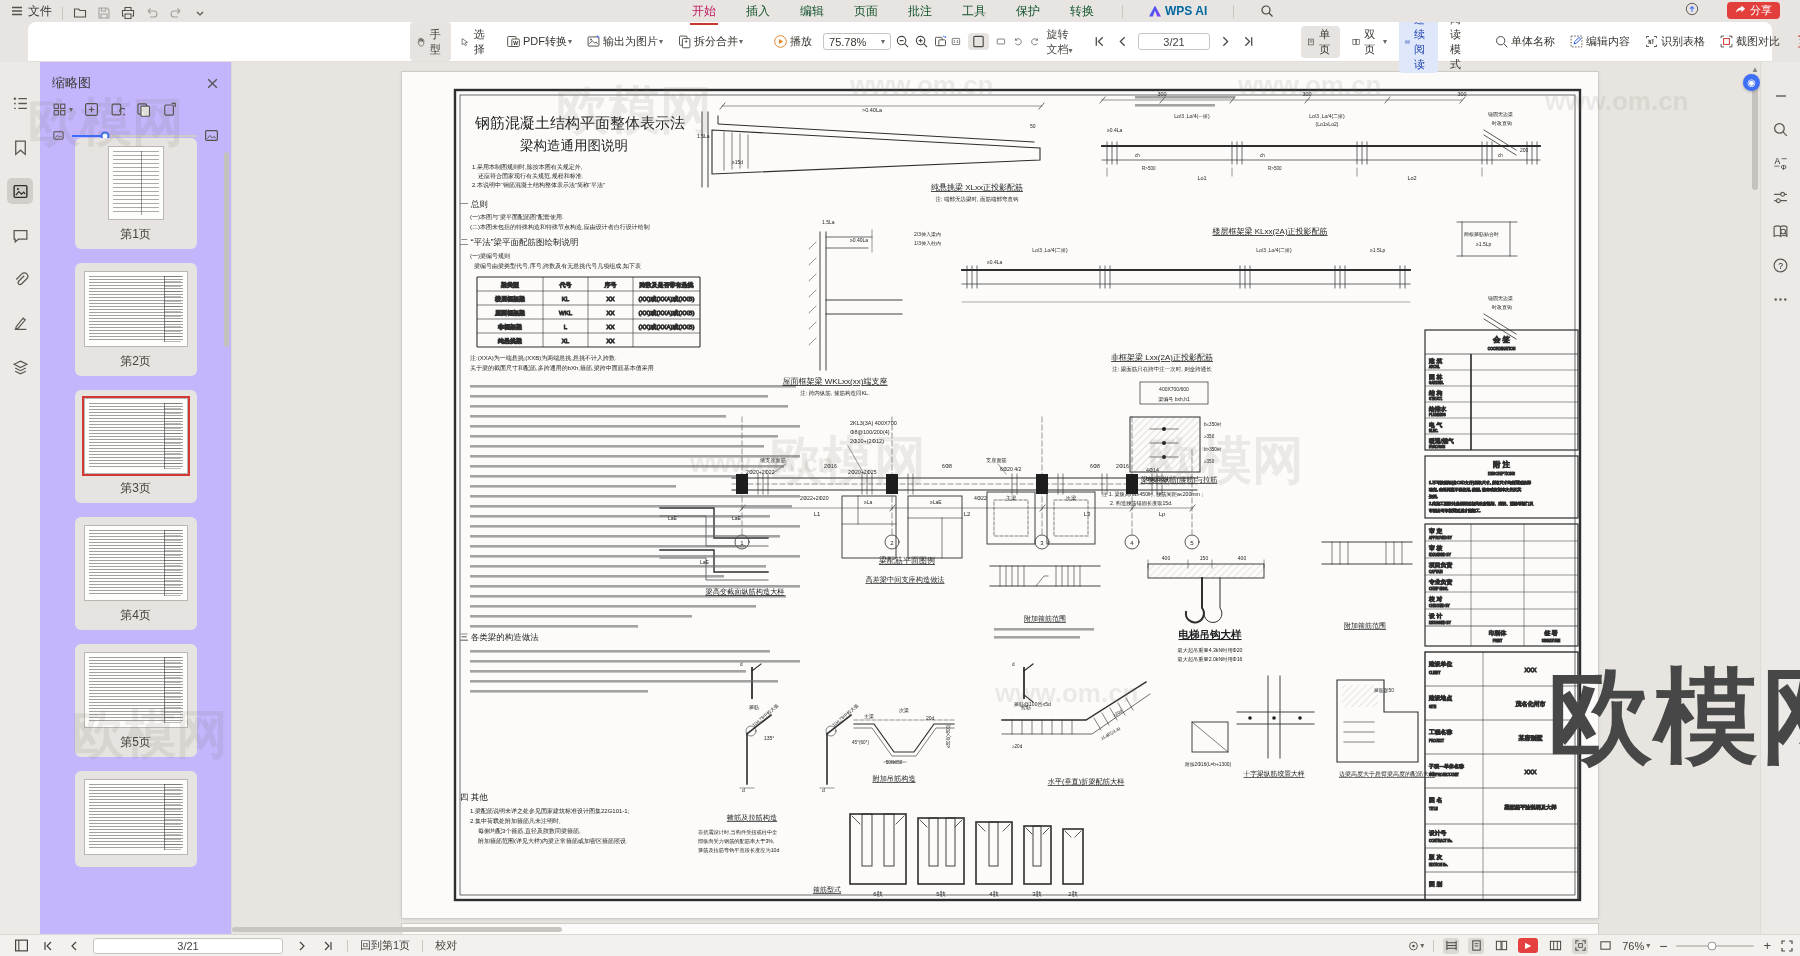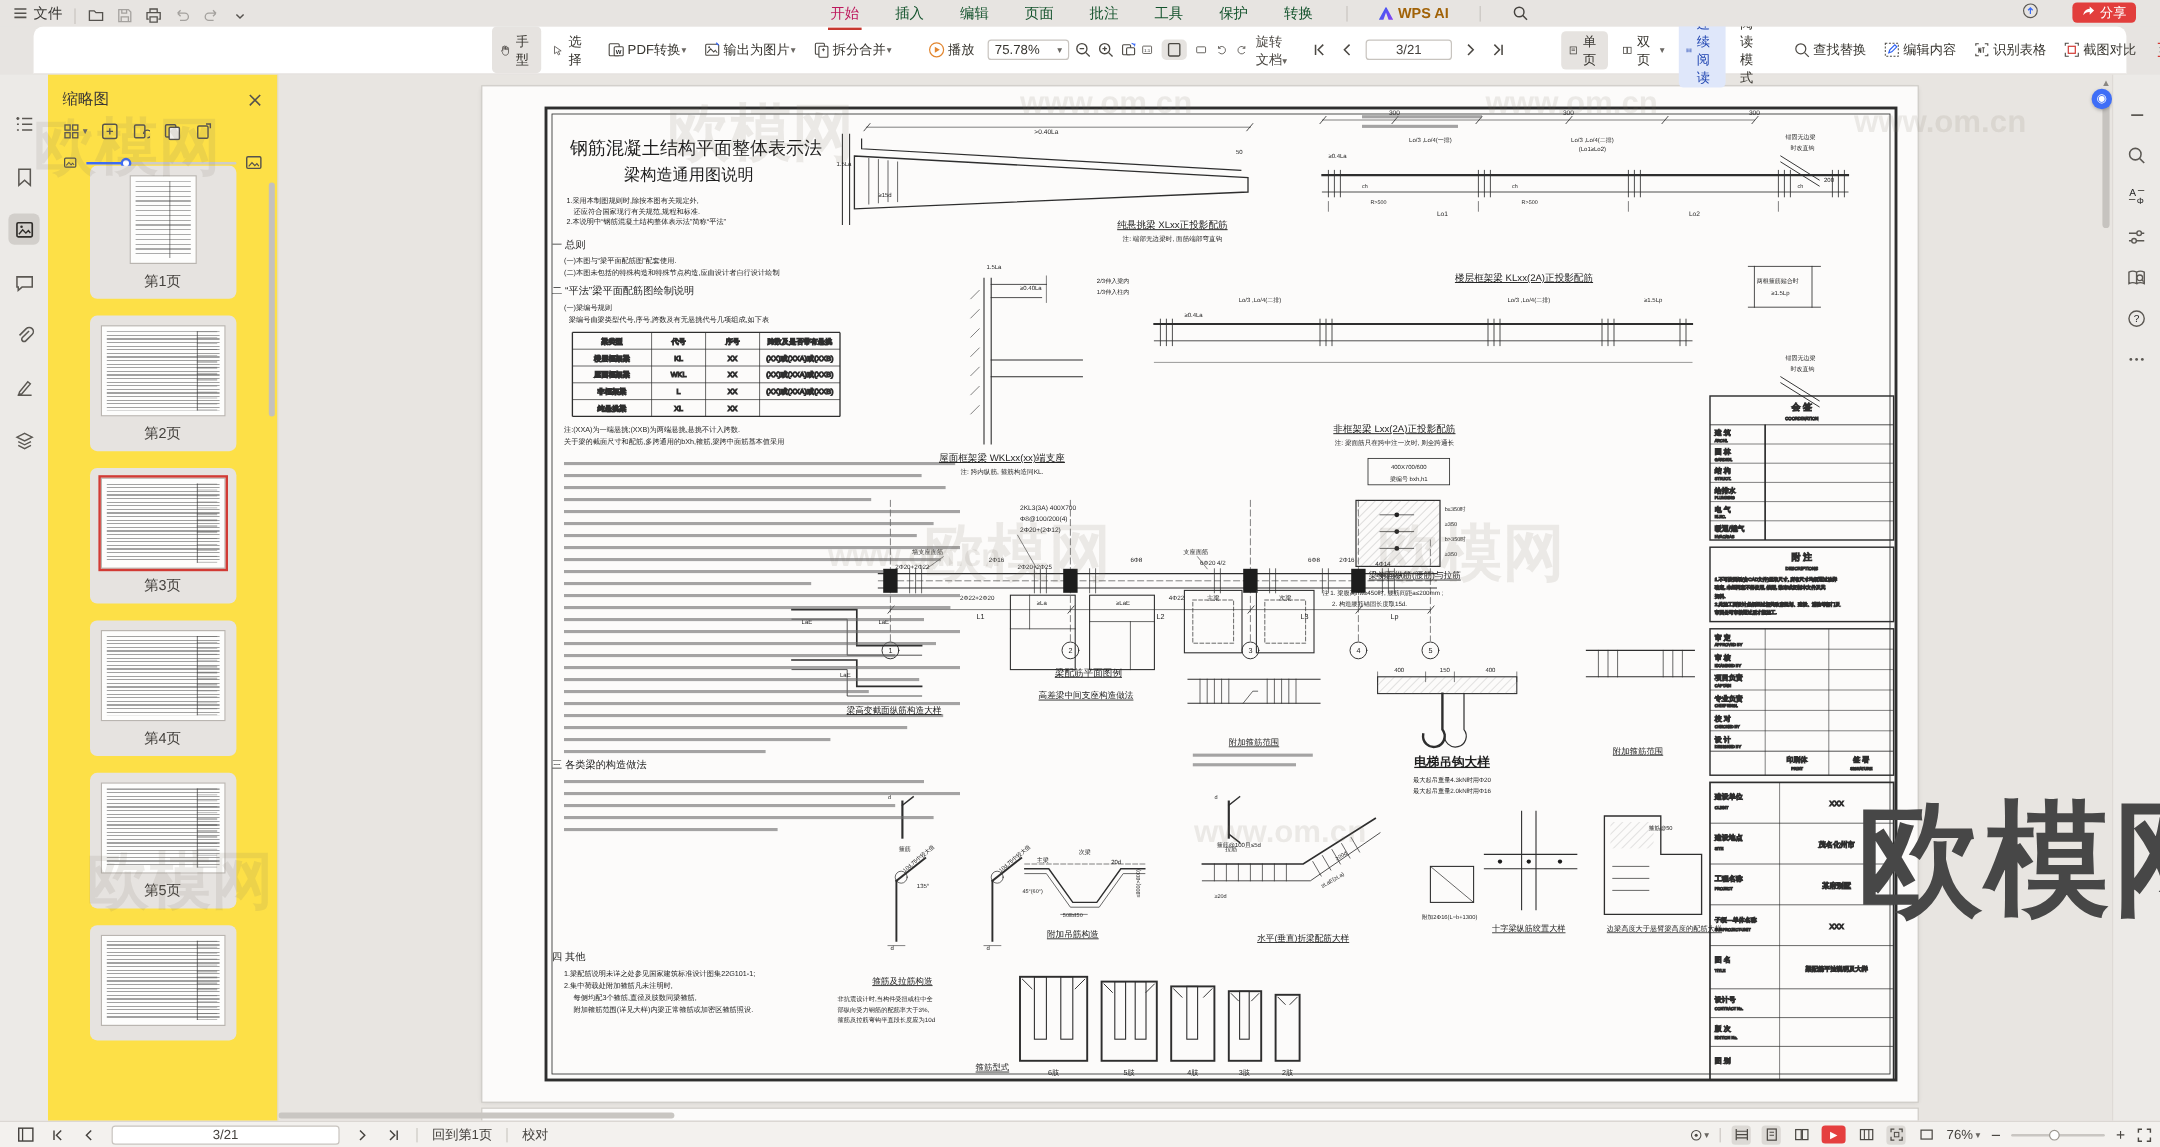--- a/index.html
+++ b/index.html
@@ -7,21 +7,21 @@
   .titlebar{height:22px;background:#e7e4e1;display:flex;align-items:center;font-size:12px;color:#3a3835;position:relative;z-index:10;}
   .tb-left{display:flex;align-items:flex-end;gap:10px;padding-left:10px;}
   .tb-left .sep{width:1px;height:13px;background:#c9c5c1;}
   .menu-btn{display:flex;align-items:center;gap:4px;cursor:default;}
   .tb-ico{width:14px;height:14px;display:inline-block;color:#55524e;}
   .tabs{position:absolute;left:690px;top:0;height:22px;display:flex;align-items:center;gap:26px;font-size:12px;}
   .tab{color:#14532d;padding:2px 2px;position:relative;}
   .tab.active{color:#be185d;font-weight:normal;}
   .tab.active::after{content:"";position:absolute;left:0;right:0;bottom:-3px;height:2px;background:#c7382f;}
   .tabs .vsep{width:1px;height:13px;background:#c9c5c1;}
-  .wpsai{display:flex;align-items:center;gap:4px;font-weight:bold;color:#a16207;}
+  .wpsai{display:flex;align-items:center;gap:4px;font-weight:bold;color:#0369a1;}
   .ai-logo{width:12px;height:11px;background:linear-gradient(120deg,#2f62f2,#8b3ff2);clip-path:polygon(50% 0,100% 100%,68% 100%,50% 45%,32% 100%,0 100%);}
   .tb-right{position:absolute;right:20px;top:2px;display:flex;align-items:flex-start;gap:28px;}
   .share-btn{background:#e23e3c;color:#fff;border-radius:4px;height:17px;padding:0 8px;display:flex;align-items:center;gap:4px;font-size:11px;}
   .ribbon{height:40px;background:#e7e4e1;position:relative;z-index:9;}
   .ribbon-card{position:absolute;left:28px;right:28px;top:0;bottom:0;background:#fff;border-radius:8px 8px 0 0;border-bottom:1px solid #e3e0dd;display:flex;align-items:stretch;padding-left:378px;font-size:11px;color:#37352f;}
   .rsep{width:1px;background:#e4e1de;margin:6px 8px;}
   .rcol{display:flex;flex-direction:row;justify-content:center;gap:3px;padding:0 4px;}
   .rrow{display:flex;align-items:center;gap:4px;}
   .pill{background:#e6e3e0;border-radius:4px;padding:1px 6px;display:flex;align-items:center;gap:4px;}
   .pill.blue{background:#dfe7fa;color:#1f44b0;}
@@ -30,21 +30,21 @@
   .bigbtn .cap{display:flex;align-items:center;gap:1px;white-space:nowrap;}
   .chev{font-size:8px;color:#6a6762;}
   .combo{border:1px solid #c8c4bf;border-radius:3px;height:17px;width:68px;display:flex;align-items:center;justify-content:space-between;padding:0 5px;font-size:11px;background:#fff;}
   .pagebox{border:1px solid #c8c4bf;border-radius:3px;height:17px;width:72px;display:flex;align-items:center;justify-content:center;background:#fff;font-size:11px;}
   .navg{font-size:11px;color:#44413c;display:flex;align-items:center;gap:8px;}
   .mini-ico{width:15px;height:15px;color:#4b4843;}
   .body{display:flex;height:872px;position:relative;z-index:1;}
   .iconstrip{width:40px;background:#eceae7;display:flex;flex-direction:column;align-items:center;padding-top:28px;gap:18px;}
   .strip-item{width:26px;height:26px;border-radius:5px;display:flex;align-items:center;justify-content:center;color:#5b5853;}
   .strip-item.sel{background:#d2cfcb;color:#2e2c29;}
-  .thumbpanel{width:192px;background:#fde047;border-right:1px solid #dedad6;position:relative;font-size:12px;color:#3c3936;}
+  .thumbpanel{width:192px;background:#c4b5fd;border-right:1px solid #dedad6;position:relative;font-size:12px;color:#3c3936;}
   .tp-head{display:flex;justify-content:space-between;align-items:center;padding:12px 12px 6px 12px;font-size:13px;}
   .tp-tools{display:flex;align-items:center;gap:11px;padding:4px 12px;color:#55524d;}
   .tp-slider{display:flex;align-items:center;gap:7px;padding:7px 12px;}
   .track{flex:1;height:2px;background:#cfccc8;border-radius:2px;position:relative;}
   .track .fill{position:absolute;left:0;top:0;bottom:0;width:26%;background:#3c6bf5;}
   .track .knob{position:absolute;left:26%;top:50%;width:9px;height:9px;border-radius:50%;background:#fff;border:2px solid #3c6bf5;transform:translate(-50%,-50%);}
   .thumbs{position:absolute;top:76px;bottom:0;left:0;right:0;overflow:hidden;}
   .thumb-card{width:122px;margin:0 auto 14px auto;background:#e6e3e0;border-radius:6px;display:flex;flex-direction:column;align-items:center;justify-content:center;padding:8px 0 4px 0;}
   .thumb-label{font-size:12px;color:#45423e;padding:6px 0 2px 0;}
   .mini{background:#fdfdfc;border:1px solid #b9b5b0;position:relative;overflow:hidden;}
@@ -290,21 +290,21 @@
           </span>
     </div>
   </div>
   <div class="rsep"></div>
   <div class="bigbtn">
     <svg class="mini-ico" viewBox="0 0 18 18">
           <circle cx="8" cy="8" r="5" stroke="#4b4843" fill="none" stroke-width="1.2"></circle>
           <path d="M12 12l4 4" stroke="#4b4843" stroke-width="1.2"></path>
         </svg>
     <span class="cap">
-          <span>查找替换</span>
+          <span>单体名称</span>
         </span>
   </div>
   <div class="bigbtn">
     <svg class="mini-ico" viewBox="0 0 18 18">
           <rect x="2.5" y="2.5" width="13" height="13" stroke="#4b4843" stroke-dasharray="2 1.6" fill="none" stroke-width="1"></rect>
           <path d="M6 12l1-3 5-5 2 2-5 5z" stroke="#2f62f2" fill="none" stroke-width="1.2"></path>
         </svg>
     <span class="cap">
           <span>编辑内容</span>
         </span>

